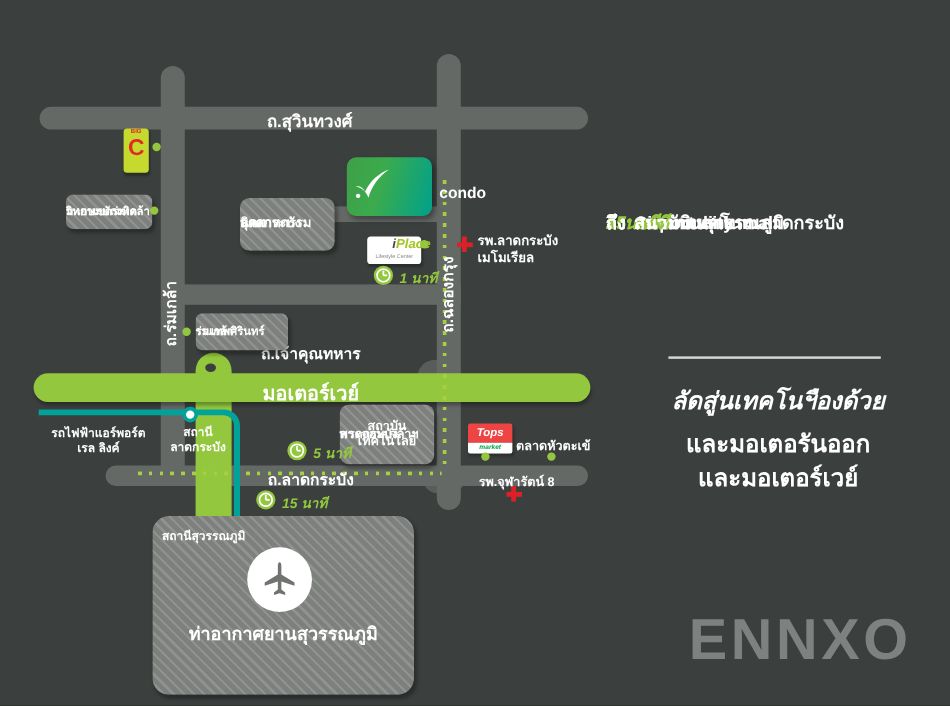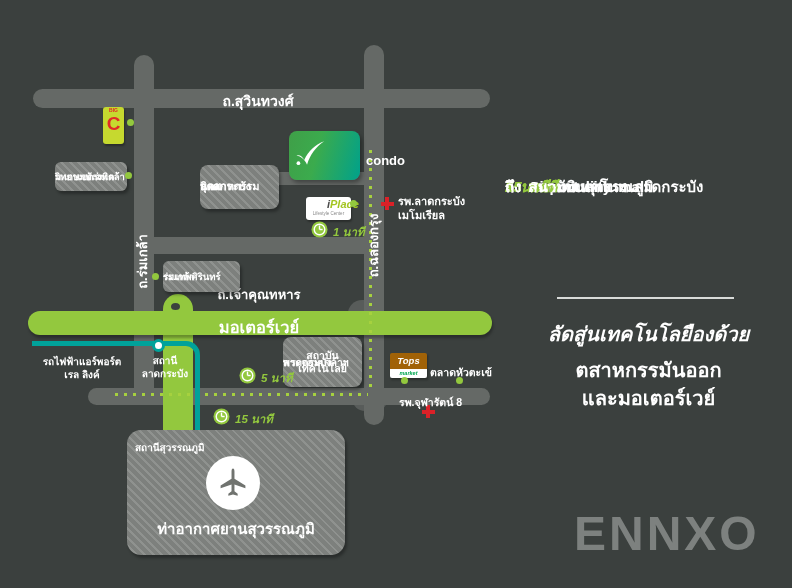--- a/index.html
+++ b/index.html
@@ -49,21 +49,21 @@
     display:flex;flex-direction:column;justify-content:center;
     text-align:center;font-weight:bold;line-height:1.2;
   }
   .hatch span{position:static;}
   #poi-kasem{left:55px;top:162px;width:72px;height:29px;border-radius:6px;font-size:9.5px;}
   #poi-nikhom{left:200px;top:165px;width:79px;height:44px;border-radius:8px;font-size:11px;}
   #poi-thepsirin{left:163px;top:261px;width:77px;height:31px;border-radius:6px;font-size:9.5px;}
   #poi-kmitl{left:283px;top:337px;width:79px;height:50px;border-radius:8px;font-size:10.5px;}
 
   
-  #airport{left:127px;top:430px;width:218px;height:125px;border-radius:14px;display:block;}
+  #airport{left:127px;top:430px;width:218px;height:149px;border-radius:14px;display:block;}
   #airport-station-label{left:8px;top:12px;font-size:10px;font-weight:bold;}
   #plane-circle{left:79px;top:26px;width:54px;height:54px;background:#fff;border-radius:50%;
     display:flex;align-items:center;justify-content:center;}
   #plane-circle svg{position:static;}
   #airport-name{left:0;right:0;top:90px;text-align:center;font-size:15px;font-weight:bold;}
 
   
   #bigc{left:103px;top:107px;width:21px;height:37px;background:#c6d92f;border-radius:3px;
     box-shadow:1px 2px 2px rgba(0,0,0,.3);text-align:center;display:block;}
   #bigc .t{position:static;display:block;font-size:5px;font-weight:bold;color:#e02a26;line-height:7px;}
@@ -72,21 +72,21 @@
     background:linear-gradient(105deg,#3f9f48 0%,#3bab4d 40%,#00a18b 100%);
     box-shadow:2px 3px 4px rgba(0,0,0,.35);display:block;}
   #vcondo svg{left:5px;top:7px;}
   #vcondo .txt{left:35px;top:22px;font-size:13px;font-weight:bold;margin-left:42px;}
   #iplace{left:306px;top:197px;width:45px;height:23px;background:#fff;border-radius:3px;
     box-shadow:1px 2px 2px rgba(0,0,0,.3);text-align:center;display:block;}
   #iplace .nm{position:static;display:block;font-size:11px;font-weight:bold;font-style:italic;line-height:14px;color:#4a4a4a;}
   #iplace .nm b{color:#a3c521;}
   #iplace .sub{position:static;display:block;font-size:4.5px;color:#8a8a8a;line-height:5px;}
   #tops{left:390px;top:353px;width:37px;height:25px;box-shadow:1px 2px 2px rgba(0,0,0,.3);display:block;}
-  #tops .red{left:0;top:0;width:37px;height:16px;background:#a16207;border-radius:2px 2px 0 0;
+  #tops .red{left:0;top:0;width:37px;height:16px;background:#ef4444;border-radius:2px 2px 0 0;
     color:#fff;font-weight:bold;font-style:italic;font-size:9.5px;text-align:center;line-height:16px;}
   #tops .wht{left:0;top:16px;width:37px;height:9px;background:#fff;border-radius:0 0 2px 2px;
     color:#00a650;font-style:italic;font-weight:bold;font-size:5.5px;text-align:center;line-height:9px;}
 
   
   .cross{width:4px;height:13px;background:#da2128;}
   .cross::after{content:"";position:absolute;left:-4.5px;top:4.5px;width:13px;height:4px;background:#da2128;}
   #cross-memorial{left:385px;top:197px;}
   #cross-chularat{left:426px;top:405px;}
   .slabel{font-weight:bold;line-height:1.25;}
@@ -160,20 +160,21 @@
   <div id="dots-v"></div>
   <div id="dots-h"></div>
 
   <div id="rail"></div>
   <div class="rail-dot" id="rail-dot1"></div>
   <div class="rail-dot" id="rail-dot2"></div>
 
   <div class="rlabel" id="lbl-suwin">ถ.สุวินทวงศ์</div>
   <div class="rlabel" id="lbl-chaokhun">ถ.เจ้าคุณทหาร</div>
   <div class="rlabel" id="lbl-motorway">มอเตอร์เวย์</div>
+  <div class="rlabel" id="lbl-ladkrabang">ถ.ลาดกระบัง</div>
   <div class="rlabel" id="lbl-romklao">ถ.ร่มเกล้า</div>
   <div class="rlabel" id="lbl-chalong">ถ.ฉลองกรุง</div>
 
   <div class="hatch" id="poi-kasem">
     <span>ม.เกษมบัณฑิต</span>
     <span>วิทยาเขตร่มเกล้า</span>
   </div>
   <div class="hatch" id="poi-nikhom">
     <span>นิคม</span>
     <span>อุตสาหกรรม</span>
@@ -284,18 +285,18 @@
     <span class="prow">
       <span class="time-g">15 นาที</span>
         <span class="dest">ถึง Airport link</span>
     </span>
     <span class="prow">
       <span class="time-g">15 นาที</span>
         <span class="dest">ถึง สนามบินสุวรรณภูมิ</span>
     </span>
   </div>
   <div id="divider"></div>
-  <div id="tag1">ลัดสู่นเทคโนโลยืองด้วย</div>
-  <div id="tag2">ตสาหกรรมันออก</div>
+  <div id="tag1">ลัดสู่นเทคโนฯืองด้วย</div>
+  <div id="tag2">และมอเตอรันออก</div>
   <div id="tag3">และมอเตอร์เวย์</div>
 
   <div id="watermark">ENNXO</div>
 </div>
 
 </body></html>

